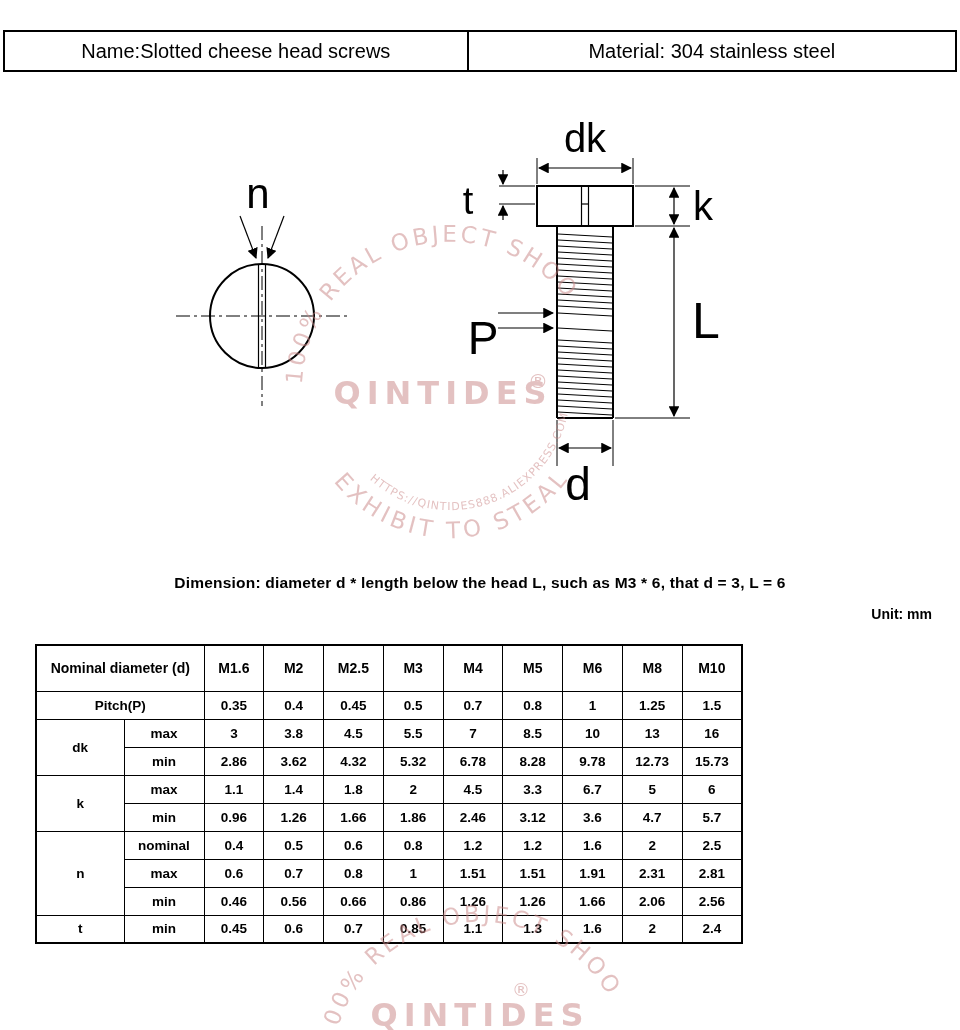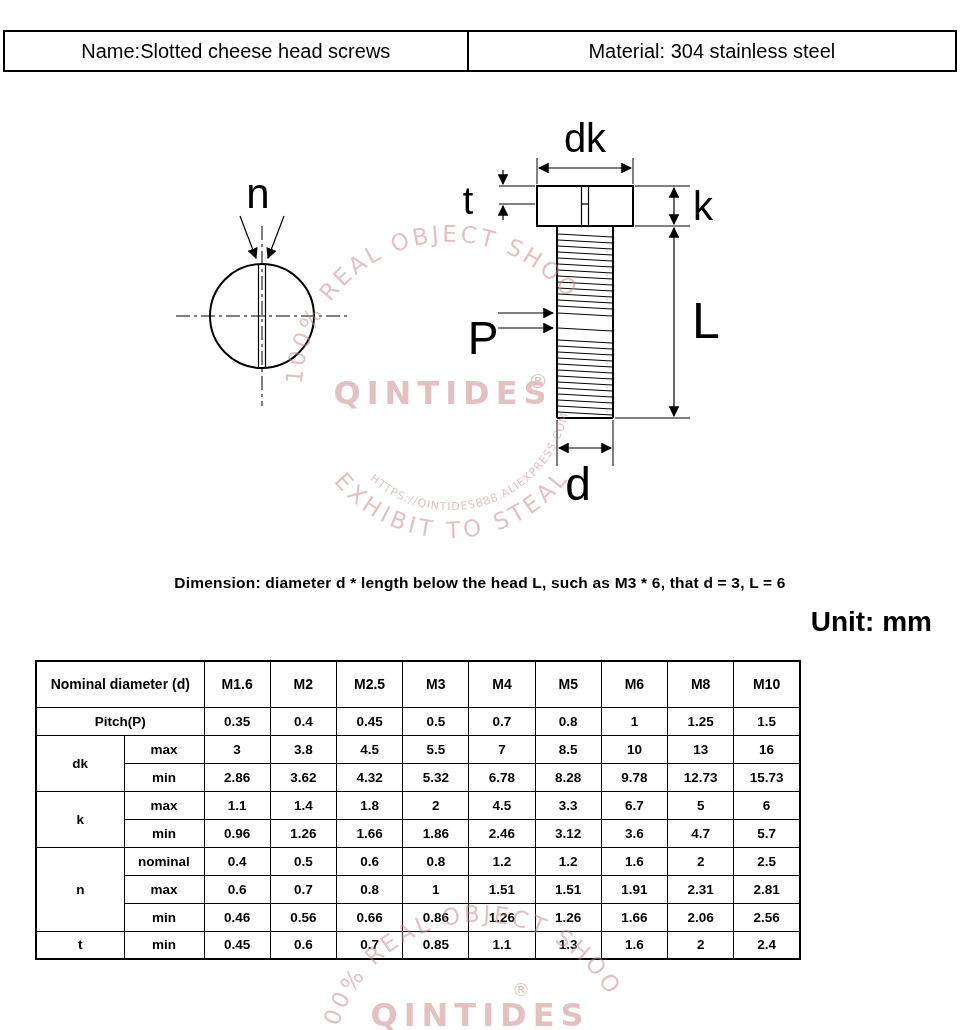--- a/index.html
+++ b/index.html
@@ -50,29 +50,29 @@
   .note {
     text-align:center;
     font-size:15.5px;
     font-weight:600;
     margin-top:6px;
     letter-spacing:0.2px;
   }
   .unit {
     text-align:right;
     padding-right:28px;
-    font-size:28px;
+    font-size:14px;
     font-weight:600;
     margin-top:14px;
   }
 
   
   .spec-table {
     margin:22px 0 0 35px;
-    width:766px;
+    width:708px;
     border-collapse:collapse;
     table-layout:fixed;
     border:2px solid #000;
     font-size:13.5px;
     font-weight:bold;
     text-align:center;
   }
   .spec-table th, .spec-table td {
     border:1px solid #000;
     padding:0 2px;

